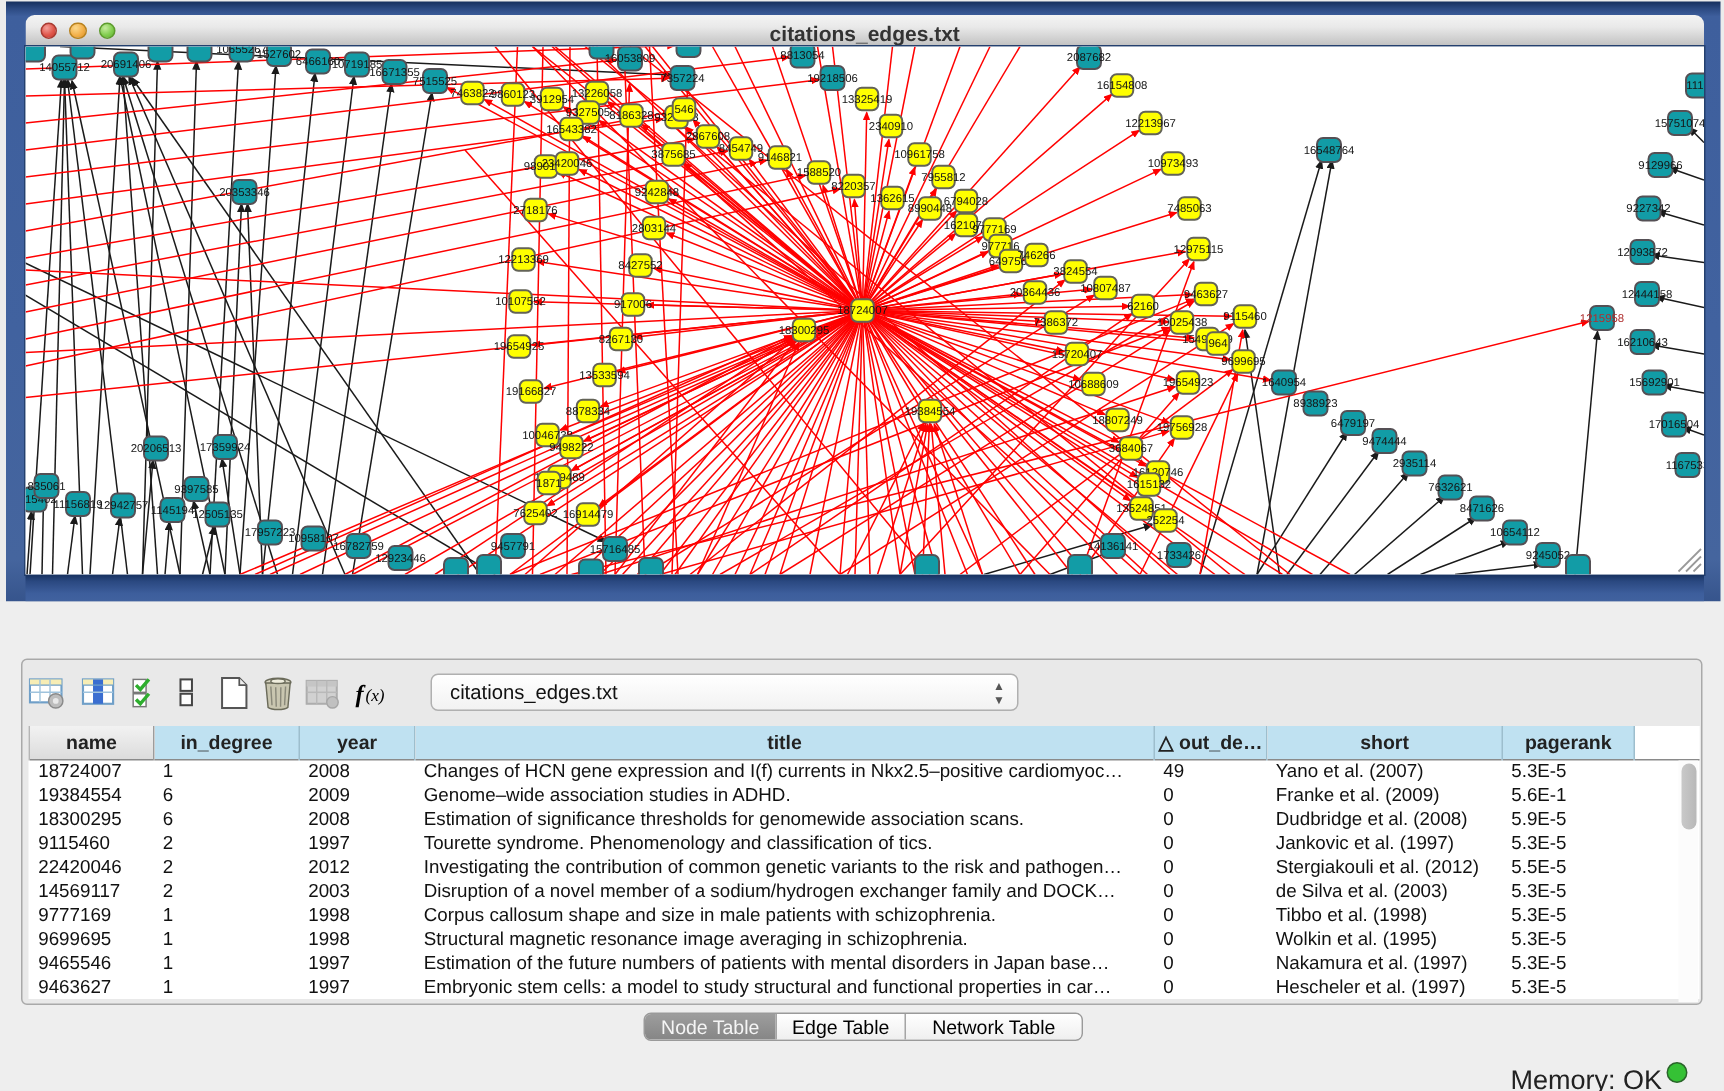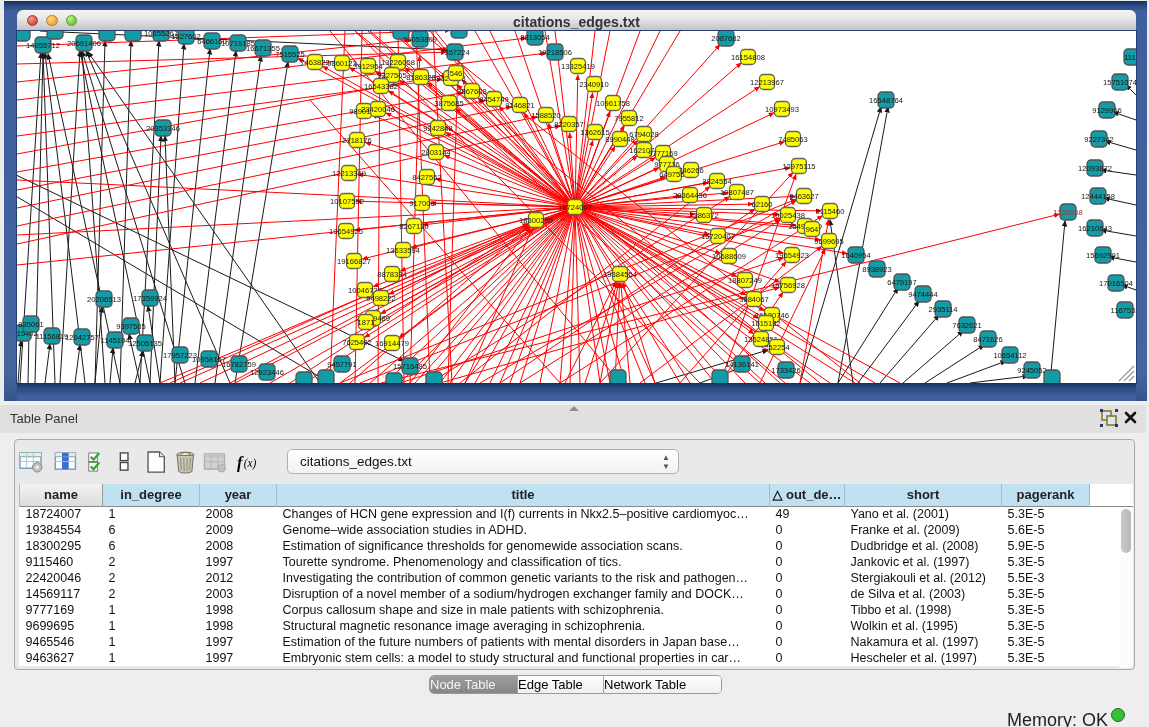--- a/index.html
+++ b/index.html
@@ -21,21 +21,21 @@
 table{border-collapse:collapse;table-layout:fixed;font-size:12.5px;color:#111}
 #tbl{position:absolute;left:19px;top:83px;width:1113px;background:#fff}
 #tbl th{height:22px;background:#bfe1f1;border-left:1px solid #9dbecd;font-weight:bold;font-size:13px;color:#222;overflow:hidden;white-space:nowrap}
 #tbl th.first{background:linear-gradient(180deg,#f2f2f2,#dcdcdc);border-left:1px solid #b5b5b5;border-right:1px solid #9c9c9c}
 #tbl th.pad{background:#fff;border-left:1px solid #9dbecd}
 #tbl td{height:16px;padding:0 0 0 6px;overflow:hidden;white-space:nowrap}
 #tbl tr.hdr{border-bottom:1px solid #8a8a8a}
 #scrollbar{position:absolute;left:1119px;top:106px;width:13px;height:161px;background:#fcfcfc}
 #thumb{position:absolute;left:1.5px;top:2px;width:10px;height:44px;background:linear-gradient(90deg,#c9c9c9,#b8b8b8);border-radius:5px}
 #tabs{position:absolute;left:429px;top:274px;height:19px;display:flex;border:1px solid #9a9a9a;border-radius:5px;overflow:hidden;font-size:13px}
-#tabs div{line-height:17px;text-align:left;background:linear-gradient(180deg,#ffffff,#efefef)}
+#tabs div{line-height:17px;text-align:center;background:linear-gradient(180deg,#ffffff,#efefef)}
 #tabs div:nth-child(1){width:87px}#tabs div:nth-child(2){width:86px}#tabs div:nth-child(3){width:118px}
 #tabs div.sel{background:linear-gradient(180deg,#9d9d9d,#868686);color:#f5f5f5}
 #tabs div+div{border-left:1px solid #a5a5a5}
 #status{position:absolute;right:41px;top:309px;font-size:18px;color:#222}
 #dot{position:absolute;right:24px;top:307px;width:14px;height:14px;border-radius:50%;background:#35c135;border:1px solid #2a652a}
 #icons{position:absolute;left:19px;top:49px;width:260px;height:25px}
 </style></head><body>
 <div id="frame"></div>
 <div id="titlebar">
     <div class="tl" id="tlr"></div>
@@ -568,35 +568,20 @@
       <text x="340.0" y="313.6" font-size="7.6" fill="#161616" text-anchor="middle" font-family="Liberation Sans, sans-serif">7625402</text>
       <rect x="367.5" y="304.5" width="15" height="15" rx="4" fill="#ffff00" stroke="#636357" stroke-width="1.3"></rect>
       <text x="375.0" y="314.6" font-size="7.6" fill="#161616" text-anchor="middle" font-family="Liberation Sans, sans-serif">16914479</text>
       <rect x="550.5" y="168.5" width="15" height="15" rx="4" fill="#ffff00" stroke="#636357" stroke-width="1.3"></rect>
       <text x="558.0" y="178.6" font-size="7.6" fill="#161616" text-anchor="middle" font-family="Liberation Sans, sans-serif">18724007</text>
       <line x1="1102" y1="350" x2="1117" y2="335" stroke="#999" stroke-width="1.2"></line>
       <line x1="1107" y1="350" x2="1117" y2="340" stroke="#999" stroke-width="1.2"></line>
       <line x1="1112" y1="350" x2="1117" y2="345" stroke="#999" stroke-width="1.2"></line>
     </svg></div>
 <div id="panel">
- <div id="phead">
-      <div class="t">Table Panel</div>
-      <div id="grip"></div>
-  <svg style="position:absolute;left:1100px;top:4px" width="19" height="19" viewBox="0 0 19 19">
-   <rect x="2" y="2" width="9" height="9" fill="#dce8f5" stroke="#8a7a2a" stroke-width="1.6"></rect>
-   <rect x="7" y="7" width="9" height="9" fill="#dce8f5" stroke="#8a7a2a" stroke-width="1.6"></rect>
-   <rect x="0" y="0" width="3" height="3" fill="#1d3a6b"></rect>
-        <rect x="15" y="0" width="3" height="3" fill="#1d3a6b"></rect>
-   <rect x="0" y="15" width="3" height="3" fill="#1d3a6b"></rect>
-        <rect x="15" y="15" width="3" height="3" fill="#1d3a6b"></rect>
-  </svg>
-  <svg id="xsvg" style="position:absolute;left:1124px;top:6px" width="13" height="13" viewBox="0 0 13 13">
-        <path d="M2 2 L11 11 M11 2 L2 11" stroke="#111" stroke-width="2.6" stroke-linecap="round"></path>
-      </svg>
- </div>
  <div id="container"></div>
  <svg id="icons" width="272" height="26" viewBox="0 0 272 26">
 
   <g>
         <rect x="1" y="3" width="22" height="16" fill="#fff" stroke="#6f9fc8" stroke-width="1.5"></rect>
    <rect x="1" y="3" width="22" height="4" fill="#f7edb5"></rect>
    <line x1="1" y1="7" x2="23" y2="7" stroke="#6f9fc8"></line>
         <line x1="1" y1="12" x2="23" y2="12" stroke="#9fc3dd"></line>
    <line x1="8" y1="3" x2="8" y2="19" stroke="#9fc3dd"></line>
         <line x1="15" y1="3" x2="15" y2="19" stroke="#9fc3dd"></line>
@@ -677,32 +662,32 @@
           <th>short</th>
           <th>pagerank</th>
           <th class="pad"></th>
         </tr>
 <tr>
           <td class="c1">18724007</td>
           <td class="c2">1</td>
           <td class="c3">2008</td>
           <td class="c4">Changes of HCN gene expression and I(f) currents in Nkx2.5–positive cardiomyoc…</td>
           <td class="c5">49</td>
-          <td class="c6">Yano et al. (2001)</td>
+          <td class="c6">Yano et al. (2007)</td>
           <td class="c7">5.3E-5</td>
           <td></td>
         </tr>
 <tr>
           <td class="c1">19384554</td>
           <td class="c2">6</td>
           <td class="c3">2009</td>
           <td class="c4">Genome–wide association studies in ADHD.</td>
           <td class="c5">0</td>
           <td class="c6">Franke et al. (2009)</td>
-          <td class="c7">5.6E-5</td>
+          <td class="c7">5.6E-1</td>
           <td></td>
         </tr>
 <tr>
           <td class="c1">18300295</td>
           <td class="c2">6</td>
           <td class="c3">2008</td>
           <td class="c4">Estimation of significance thresholds for genomewide association scans.</td>
           <td class="c5">0</td>
           <td class="c6">Dudbridge et al. (2008)</td>
           <td class="c7">5.9E-5</td>
@@ -718,21 +703,21 @@
           <td class="c7">5.3E-5</td>
           <td></td>
         </tr>
 <tr>
           <td class="c1">22420046</td>
           <td class="c2">2</td>
           <td class="c3">2012</td>
           <td class="c4">Investigating the contribution of common genetic variants to the risk and pathogen…</td>
           <td class="c5">0</td>
           <td class="c6">Stergiakouli et al. (2012)</td>
-          <td class="c7">5.5E-3</td>
+          <td class="c7">5.5E-5</td>
           <td></td>
         </tr>
 <tr>
           <td class="c1">14569117</td>
           <td class="c2">2</td>
           <td class="c3">2003</td>
           <td class="c4">Disruption of a novel member of a sodium/hydrogen exchanger family and DOCK…</td>
           <td class="c5">0</td>
           <td class="c6">de Silva et al. (2003)</td>
           <td class="c7">5.3E-5</td>

